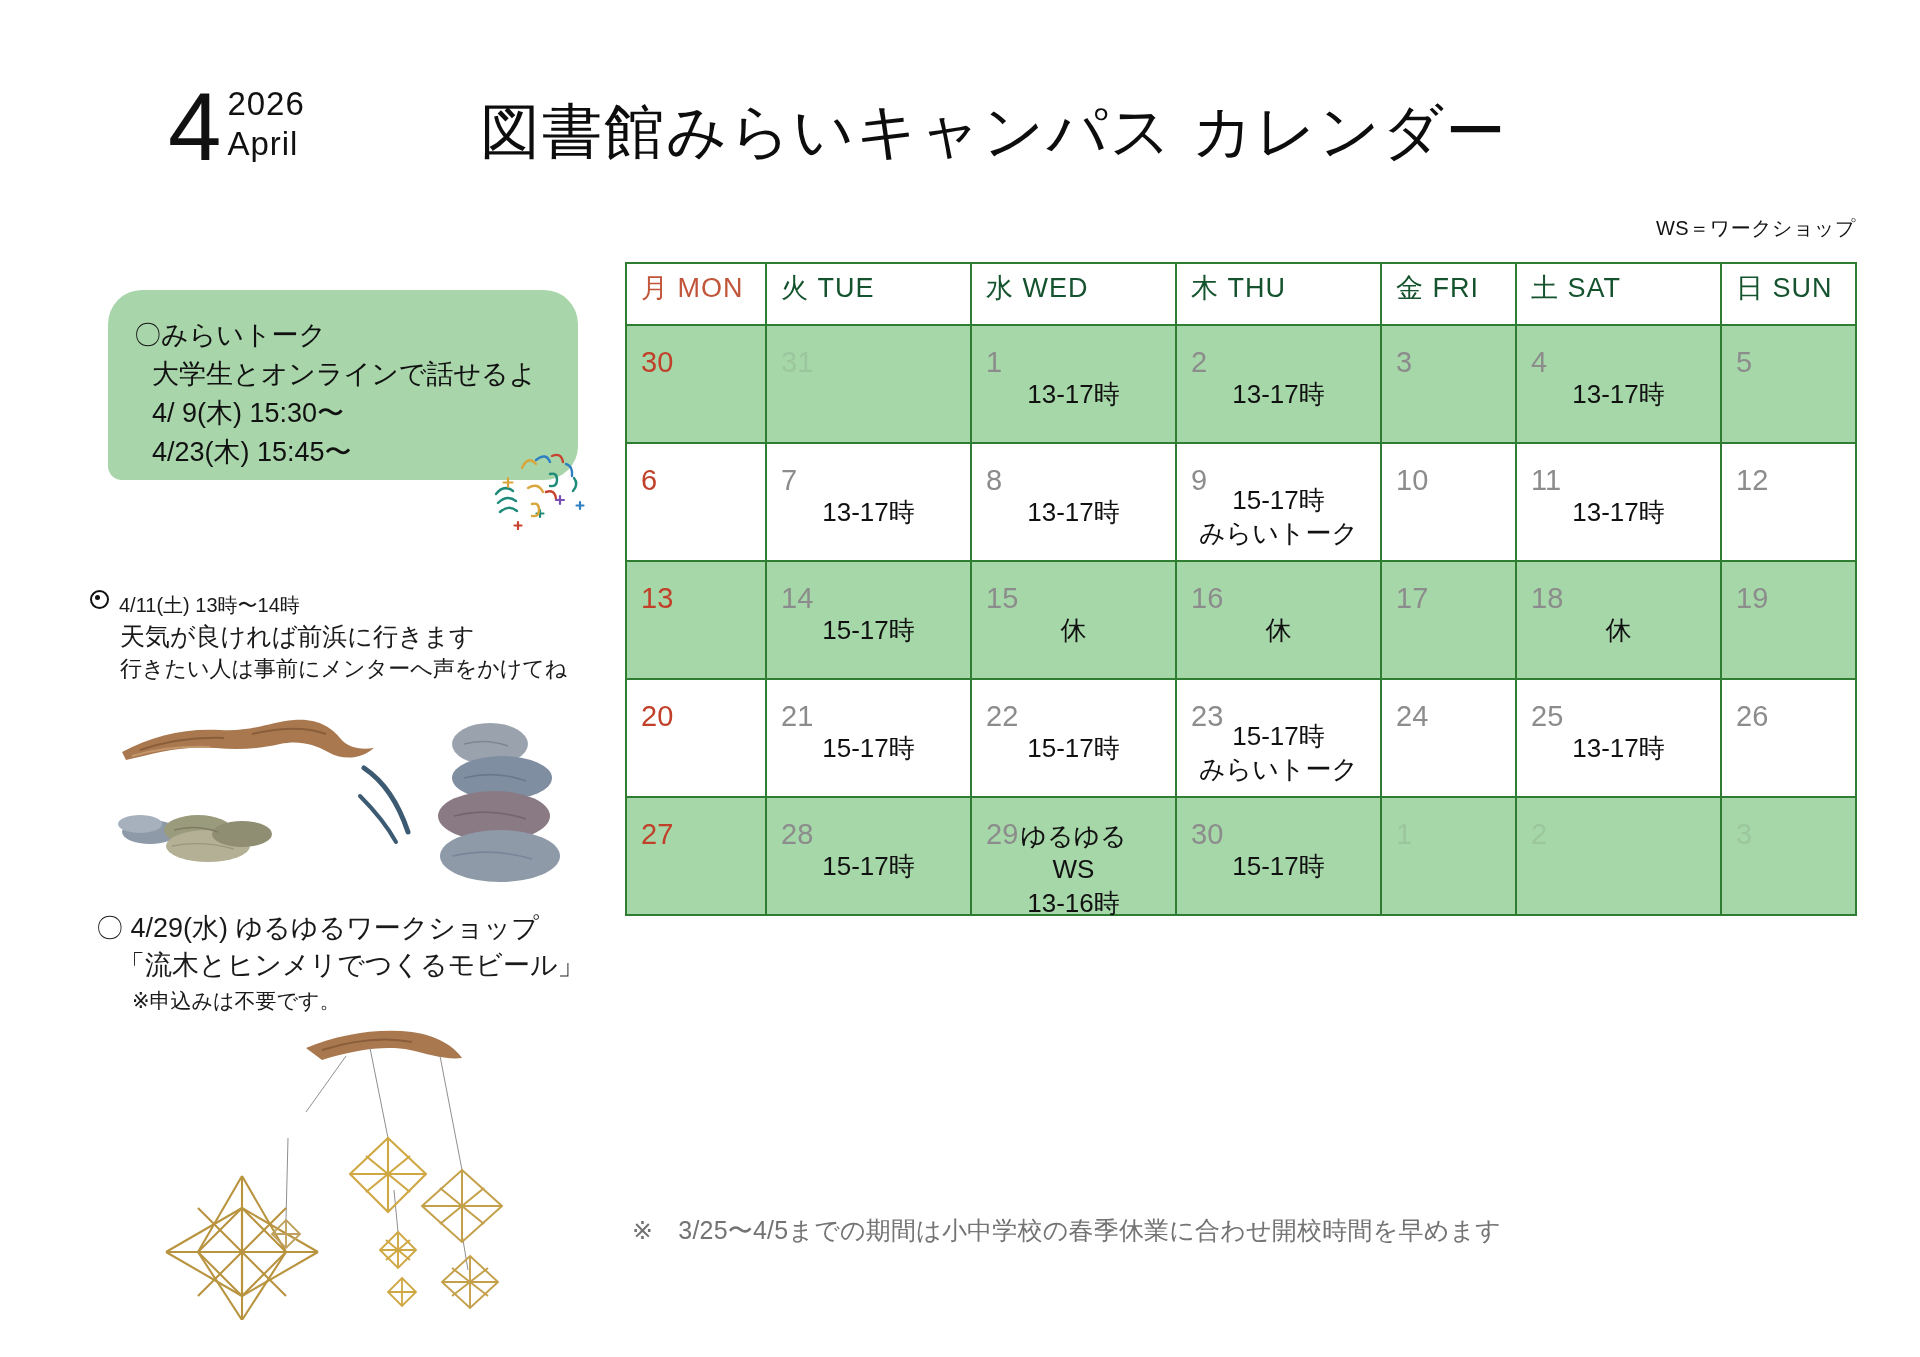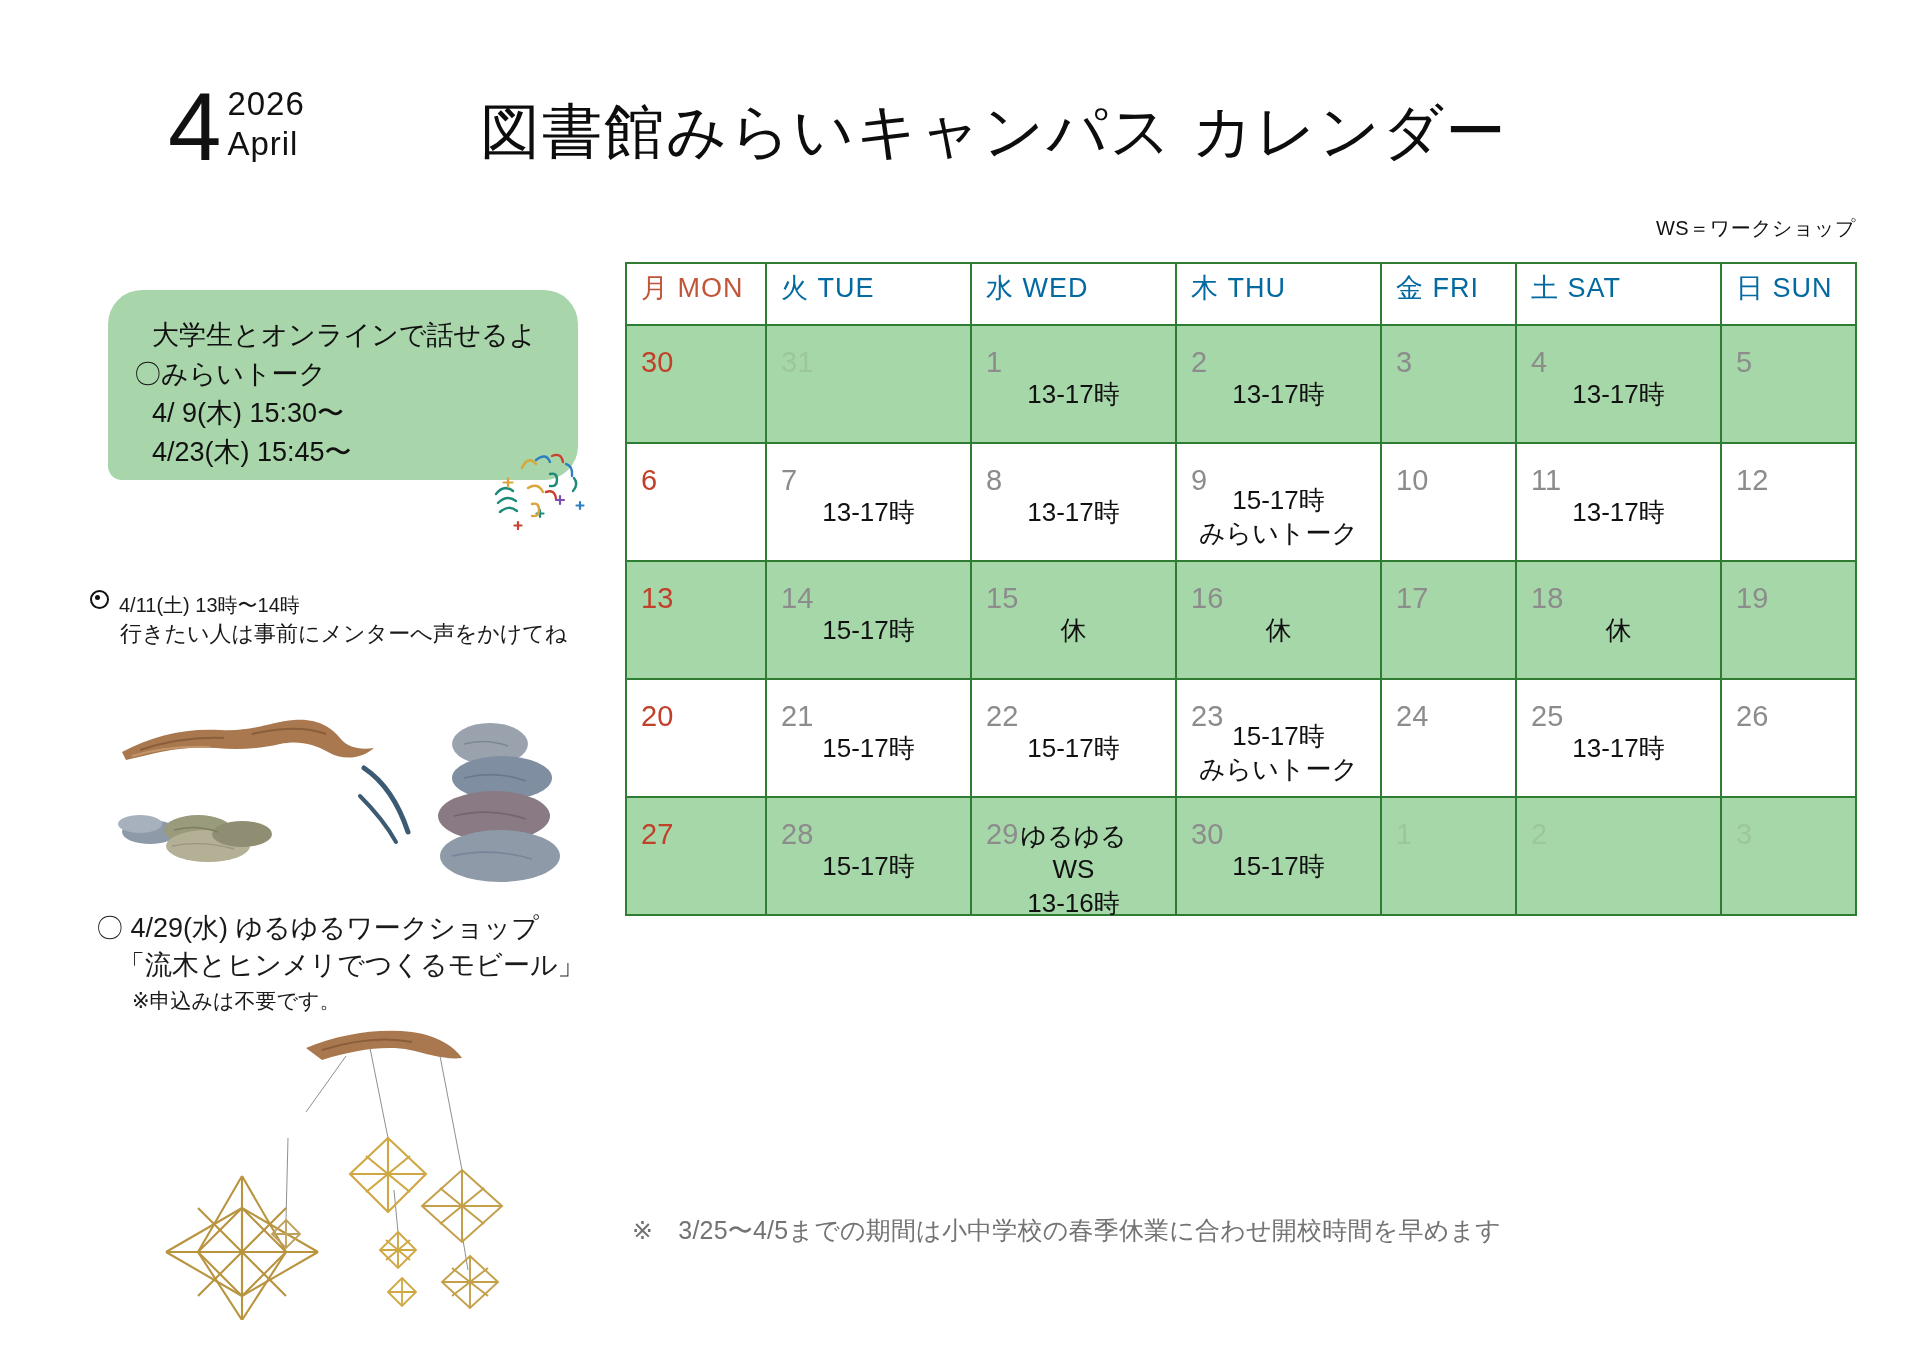--- a/index.html
+++ b/index.html
@@ -92,21 +92,21 @@
     vertical-align: top;
     padding: 0;
   }
   #calendar thead th {
     height: 54px;
     background: #ffffff;
     text-align: left;
     font-weight: 400;
     font-size: 27px;
     padding: 6px 0 0 14px;
-    color: #0369a1;
+    color: #14532d;
     letter-spacing: 1px;
   }
   #calendar thead th.hd-mon { color: #c1553a; border-radius: 17px; }
 
   #calendar td {
     height: 116px;
     position: relative;
     background: #ffffff;
   }
   #calendar tr.shaded td { background: #a6d7a8; }
@@ -241,22 +241,22 @@
     </div>
   </div>
 
   <div id="main-title">図書館みらいキャンパス カレンダー</div>
 </div>
 
 <div id="ws-note">WS＝ワークショップ</div>
 
 <div id="talk-box">
   <div class="tb-inner">
+    <div class="tb-line">〇みらいトーク</div>
     <div class="tb-line indent">大学生とオンラインで話せるよ</div>
-    <div class="tb-line">〇みらいトーク</div>
     <div class="tb-line indent">4/ 9(木) 15:30〜</div>
     <div class="tb-line indent">4/23(木) 15:45〜</div>
   </div>
 </div>
 
 <svg id="confetti" viewBox="0 0 104 82">
   <g fill="none" stroke-width="2.4" stroke-linecap="round">
     <path d="M8 46 q8 -10 17 -3" stroke="#1d8a7a"></path>
     <path d="M10 55 q9 -9 18 -2" stroke="#1d8a7a"></path>
     <path d="M12 64 q9 -8 17 -1" stroke="#1d8a7a"></path>
@@ -278,20 +278,21 @@
   <g fill="none" stroke-width="2.4" stroke-linecap="round">
     <path d="M62 26 q7 -2 7 6 q0 7 -7 6" stroke="#1d8a7a"></path>
     <path d="M44 56 q7 -2 7 6 q0 7 -7 6" stroke="#d8a63c"></path>
   </g>
 </svg>
 
 <div id="beach-block">
   <div class="bl1">
     <span class="bullet-dot"></span><span>4/11(土) 13時〜14時</span>
   </div>
+  <div class="bl2">天気が良ければ前浜に行きます</div>
   <div class="bl3">行きたい人は事前にメンターへ声をかけてね</div>
 </div>
 
 <svg id="driftwood-art" viewBox="0 0 460 190">
 
   <path d="M10 46 C40 30 72 22 108 24 C140 26 158 16 182 14 C206 12 220 22 228 32 C236 42 248 44 262 42 C248 54 230 54 216 46 C202 38 186 34 168 38 C146 43 126 44 104 42 C70 39 40 48 14 54 Z" fill="#a9784f"></path>
   <path d="M28 44 C58 34 86 31 112 32" stroke="#8a5e3a" stroke-width="2" fill="none"></path>
   <path d="M140 28 C166 22 192 20 214 28" stroke="#8a5e3a" stroke-width="2" fill="none"></path>
   <path d="M20 50 C48 42 74 40 98 41" stroke="#c2966a" stroke-width="2" fill="none"></path>
 

